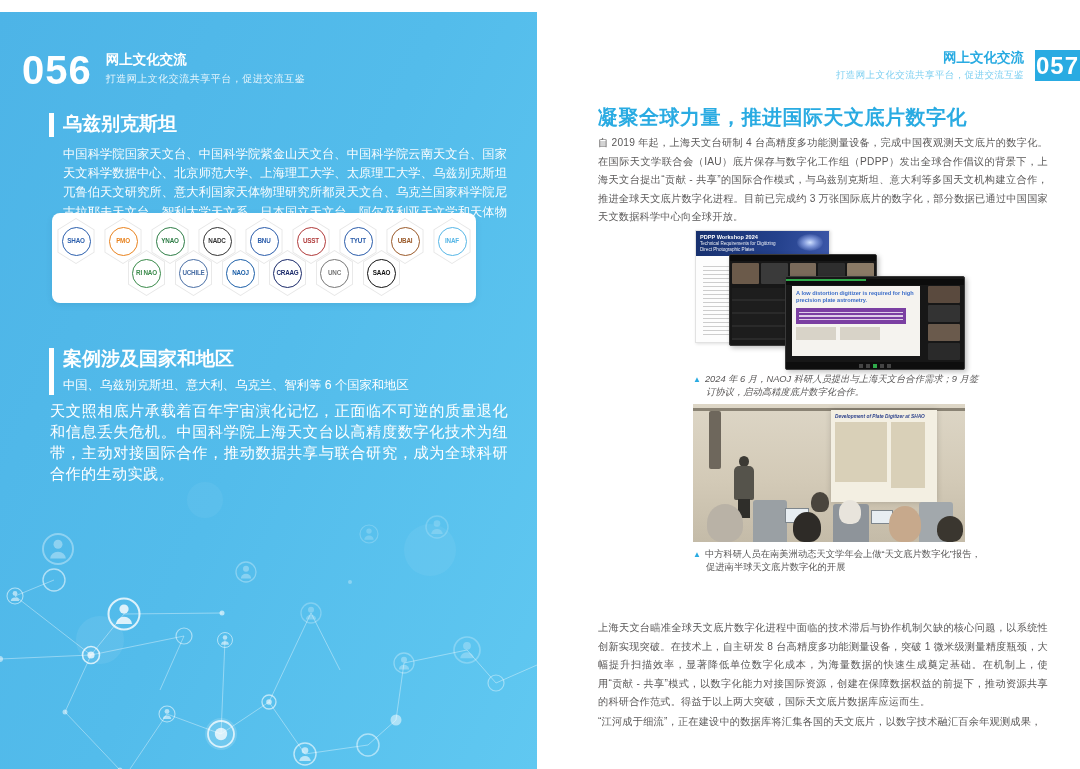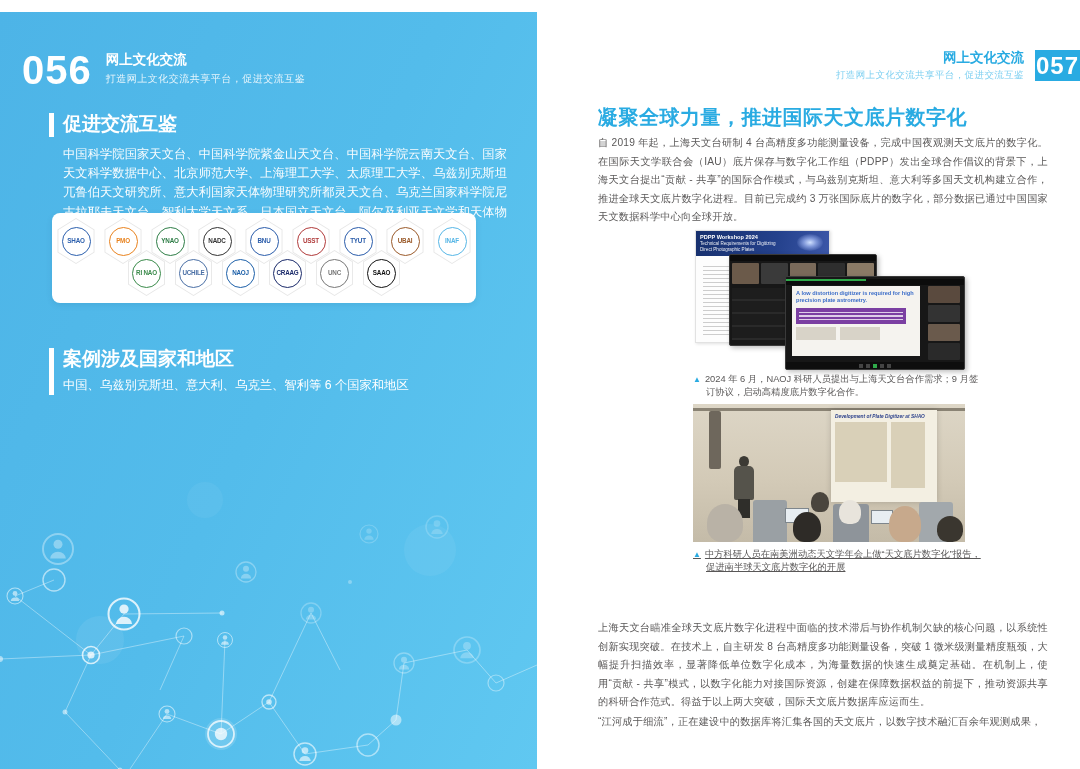--- a/index.html
+++ b/index.html
@@ -57,22 +57,22 @@
   .rp-h2{top:589px;}
   .rp-p{position:absolute;left:61px;width:450px;font-size:10.2px;line-height:18.6px;color:#5a5858;
     text-align:justify;letter-spacing:.2px;}
   .rp-p1{top:134px;}
   .rp-p2{top:619px;}
   .rp-p3{top:703px;text-align:left;margin-top:10px;}
 
   .caption{position:absolute;left:156px;width:278px;font-size:9.3px;line-height:13px;color:#595757;
     padding-left:13px;text-indent:-13px;}
   .cap-marker{color:#29abe2;font-size:8px;margin-right:4px;}
-  .cap1{top:373px;}
-  .cap2{top:548px;text-decoration:underline;}
+  .cap1{top:373px;font-style:italic;}
+  .cap2{top:548px;}
 
   
   .fig1{position:absolute;left:156px;top:228px;width:272px;height:140px;}
   .doc-card{position:absolute;left:2px;top:2px;width:133px;height:111px;background:#fdfdfd;
     border:1px solid #e2e2e2;box-shadow:1px 1px 3px rgba(0,0,0,.12);}
   .doc-banner{position:absolute;left:0;top:0;right:0;height:25px;overflow:hidden;
     background:linear-gradient(100deg,#17306e 0%,#24418c 60%,#3c57a8 100%);color:#fff;padding:3px 4px;box-sizing:border-box;}
   .doc-banner-t1{font-size:5.6px;font-weight:bold;line-height:1.3;}
   .doc-banner-t2{font-size:4.6px;opacity:.9;line-height:1.25;width:80px;}
   .galaxy{position:absolute;right:6px;top:3px;width:26px;height:17px;border-radius:50%;
@@ -131,21 +131,21 @@
 
     <div class="lp-header">
       <div class="lp-num">056</div>
       <div class="lp-titleblock">
         <div class="lp-title">网上文化交流</div>
         <div class="lp-subtitle">打造网上文化交流共享平台，促进交流互鉴</div>
       </div>
     </div>
 
     <div class="lp-section sec1">
-      <div class="sec-head">促进交流互鉴</div>
+      <div class="sec-head">乌兹别克斯坦</div>
       <div class="sec1-body">中国科学院国家天文台、中国科学院紫金山天文台、中国科学院云南天文台、国家天文科学数据中心、北京师范大学、上海理工大学、太原理工大学、乌兹别克斯坦兀鲁伯天文研究所、意大利国家天体物理研究所都灵天文台、乌克兰国家科学院尼古拉耶夫天文台、智利大学天文系、日本国立天文台、阿尔及利亚天文学和天体物理学和地球物理学研究中心、阿根廷科尔多瓦国立大学、南非天文台</div>
     </div>
 
     <div class="logo-card">
       <div class="logo-row logo-row1">
 
           <div class="hex">
             <div class="hex-inner">
               <span class="logo-mark" style="color: rgb(43, 95, 173);">
                 <span class="logo-label">SHAO</span>
@@ -267,20 +267,21 @@
             </div>
           </div>
         </div>
     </div>
 
     <div class="lp-section sec2">
       <div class="sec-head">案例涉及国家和地区</div>
       <div class="sec2-body">中国、乌兹别克斯坦、意大利、乌克兰、智利等 6 个国家和地区</div>
     </div>
 
+    <div class="lp-summary">天文照相底片承载着百年宇宙演化记忆，正面临不可逆的质量退化和信息丢失危机。中国科学院上海天文台以高精度数字化技术为纽带，主动对接国际合作，推动数据共享与联合研究，成为全球科研合作的生动实践。</div>
 
     <svg class="network" viewBox="0 0 537 339" aria-hidden="true">
       <defs>
         <g id="pn">
           <circle r="10" fill="none" stroke="#fff" stroke-width="1.3"></circle>
           <circle cy="-3.2" r="3" fill="#fff"></circle>
           <path d="M -5.2 6.4 a 5.2 4.6 0 0 1 10.4 0 Z" fill="#fff"></path>
         </g>
       </defs>
       <circle cx="100" cy="210" r="24" fill="rgba(255,255,255,.07)"></circle>

